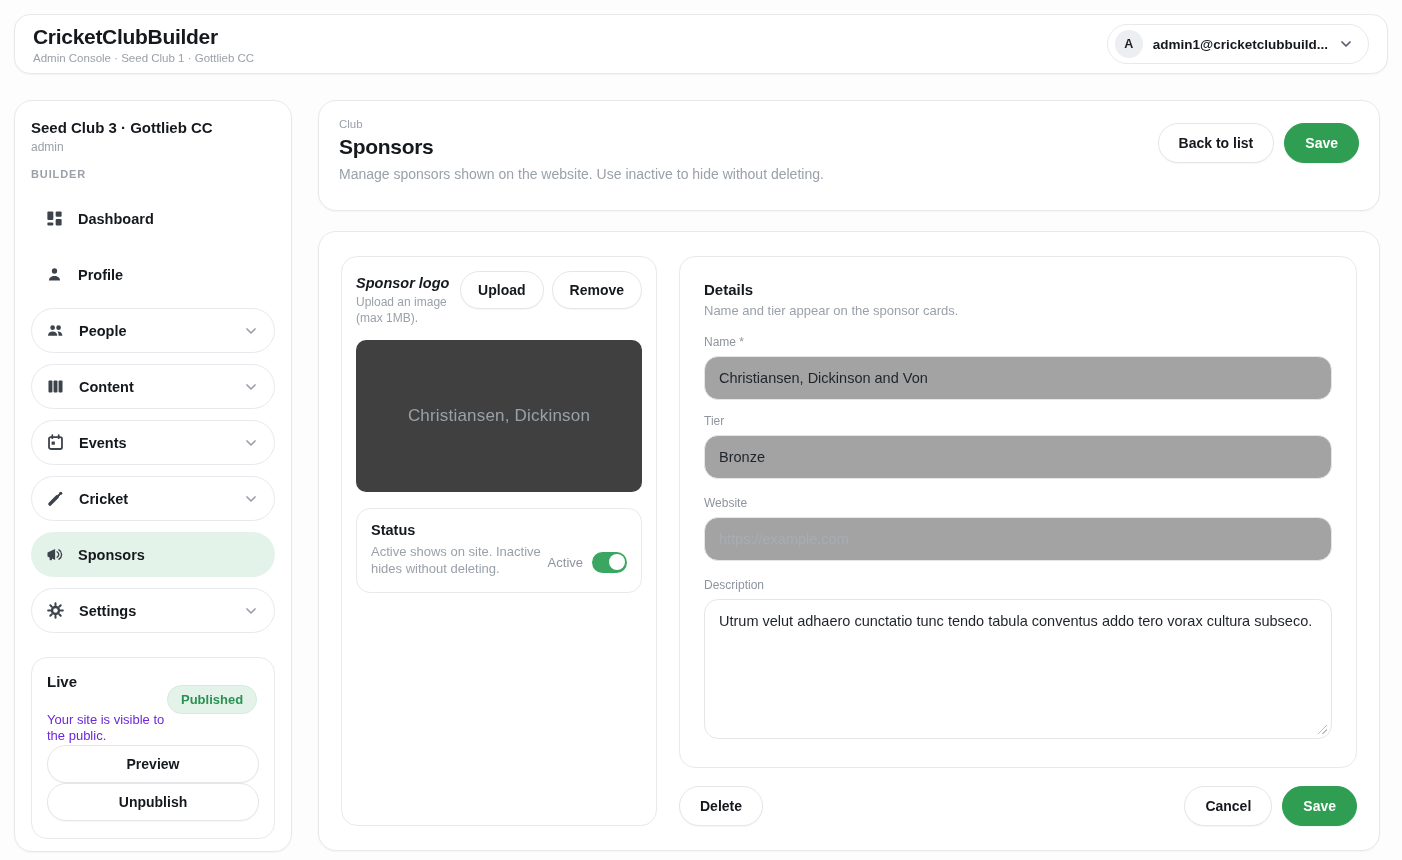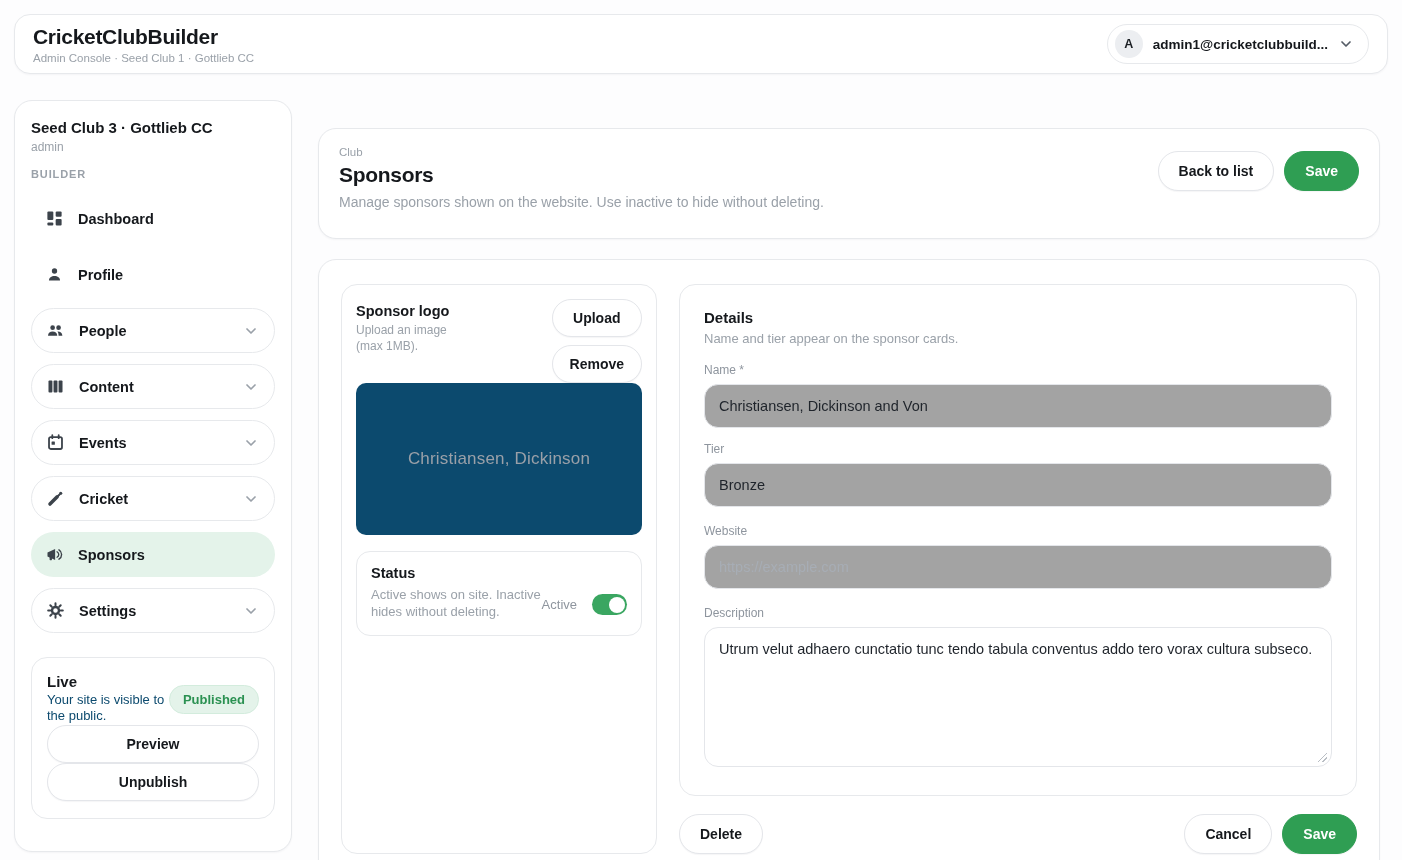--- a/index.html
+++ b/index.html
@@ -50,76 +50,76 @@
   }
   .nav-item .ico { width:17px; height:17px; flex:0 0 17px; display:flex; }
   .nav-item .chev { margin-left:auto; width:16px; height:16px; }
   .nav-group { border:1px solid #e7e9ec; }
   .nav-active { background:#e4f3ea; }
   
   .live-card {
     margin-top:24px; border:1px solid #e7e9ec; border-radius:16px;
     padding:15px 15px 17px;
   }
-  .live-head { display:flex; justify-content:space-between; }
+  .live-head { display:flex; }
   .live-title { font-size:15px; font-weight:800; }
-  .live-desc { font-size:13px; color:#0c4a6e; line-height:1.25;
-    margin-top:2px; width:120px; }
+  .live-desc { font-size:13px; color:#6d28d9; line-height:1.25;
+    margin-top:22px; width:120px; }
   .badge {
     align-self:flex-start; margin-top:12px;
     background:#e4f3ea; color:#2b9152; border:1px solid #d3ecdd;
     border-radius:999px; font-size:13px; font-weight:700; padding:6px 13px;
   }
   .btn {
     display:inline-flex; align-items:center; justify-content:center;
     border:1px solid #e4e6ea; border-radius:999px; background:#fff;
     font-family:inherit; font-size:14px; font-weight:700; color:#15181c;
     height:40px; padding:0 20px; cursor:pointer;
     box-shadow:0 1px 1px rgba(16,24,40,.04);
   }
   .btn-block { width:100%; height:38px; }
   .btn-green { background:#2f9e53; border-color:#2f9e53; color:#fff; }
   
   .main { position:absolute; left:318px; top:100px; right:22px; }
   .page-head {
     border-radius:18px; padding:17px 20px; height:111px;
-    display:flex; justify-content:space-between;margin-top:28px;
+    display:flex; justify-content:space-between;
   }
   .eyebrow { font-size:11.5px; color:#9aa1a9; }
   .page-title { font-size:21px; font-weight:800; letter-spacing:-.3px; margin-top:5px; }
   .page-sub { font-size:14px; color:#9aa1a9; margin-top:7px; }
   .head-actions { display:flex; gap:10px; align-items:flex-start; margin-top:5px; }
   .form-card {
     margin-top:20px; border-radius:18px; padding:24px 22px;
     display:flex; gap:22px; align-items:stretch;
   }
   
   .logo-card {
     width:316px; flex:0 0 316px; border:1px solid #e7e9ec;
     border-radius:16px; padding:14px;
   }
   .logo-head { display:flex; justify-content:space-between; }
-  .logo-title { font-size:14.5px; font-weight:800; margin-top:4px; }
+  .logo-title { font-size:14.5px; font-weight:800; margin-top:4px;font-style:italic; }
   .logo-hint { font-size:12px; color:#9aa1a9; line-height:1.3;
     margin-top:4px; width:100px; }
-  .logo-btns { display:flex; gap:8px;flex-direction:column; }
+  .logo-btns { display:flex; gap:8px; }
   .btn-sm { height:38px; padding:0 17px; font-size:14px; }
   .logo-ph {
-    height:152px; border-radius:10px; background:#0c4a6e;
+    margin-top:14px; height:152px; border-radius:10px; background:#404040;
     display:flex; align-items:center; justify-content:center;
     font-size:17px; color:#9aa0a8; font-weight:500; letter-spacing:.2px;
   }
   .status-card {
     margin-top:16px; border:1px solid #e7e9ec; border-radius:14px;
     padding:13px 14px 14px;
   }
   .status-title { font-size:14.5px; font-weight:800; }
   .status-row { display:flex; justify-content:space-between; margin-top:6px; }
   .status-desc { font-size:13px; color:#9aa1a9; line-height:1.3; width:175px; }
-  .toggle-wrap { display:flex; align-items:center; gap:15px; margin-top:2px;justify-content:flex-end; }
+  .toggle-wrap { display:flex; align-items:center; gap:9px; margin-top:2px;justify-content:flex-end; }
   .toggle-label { font-size:13px; color:#8e959e; }
   .toggle {
     width:35px; height:21px; border-radius:999px; background:#3aa661;
     position:relative; cursor:pointer; flex:0 0 35px;
   }
   .toggle .knob {
     position:absolute; right:2.5px; top:2.5px; width:16px; height:16px;
     border-radius:50%; background:#fff;
   }
   

